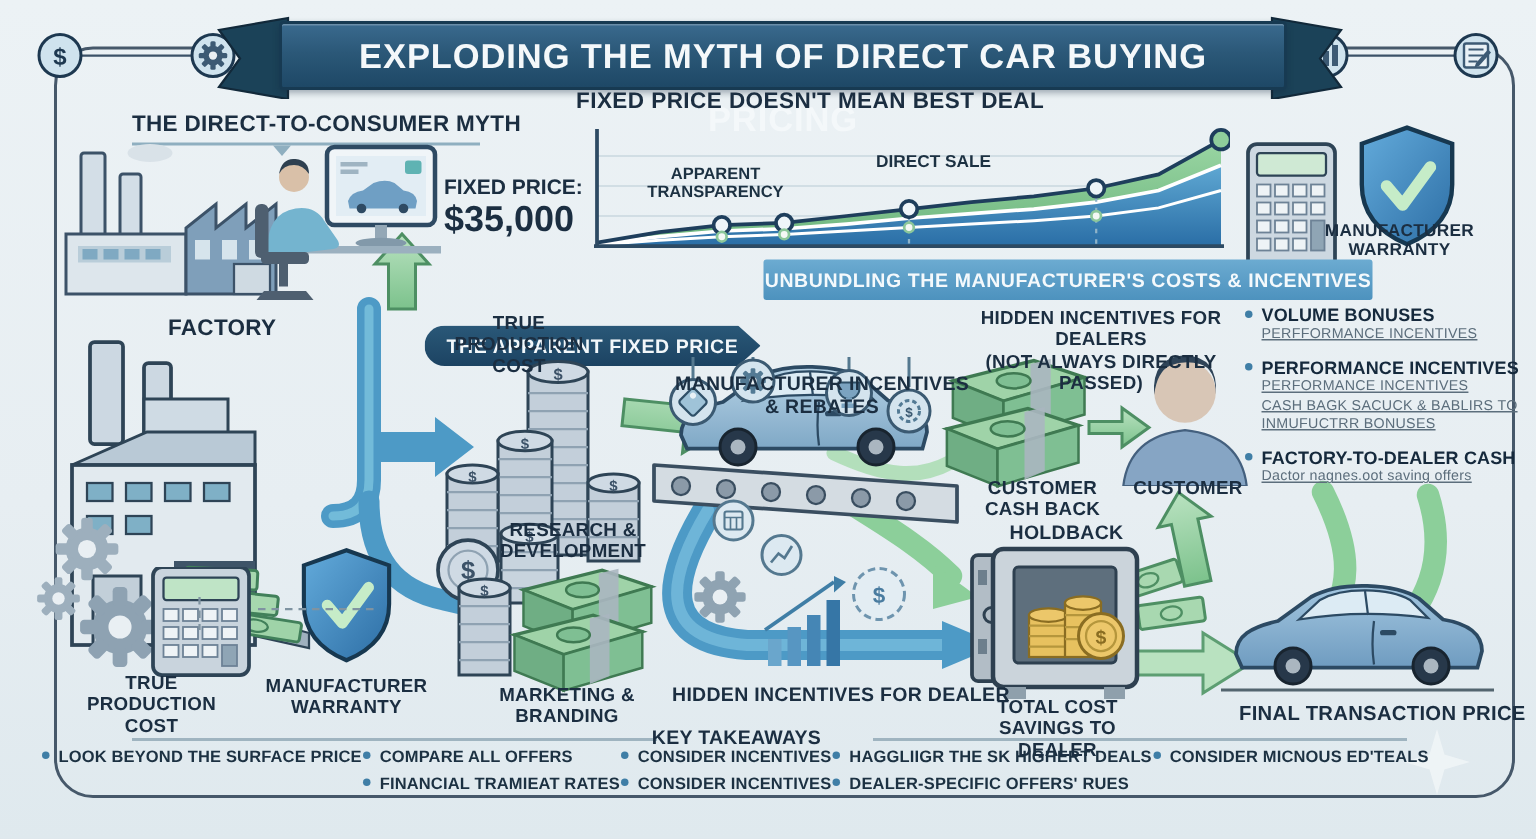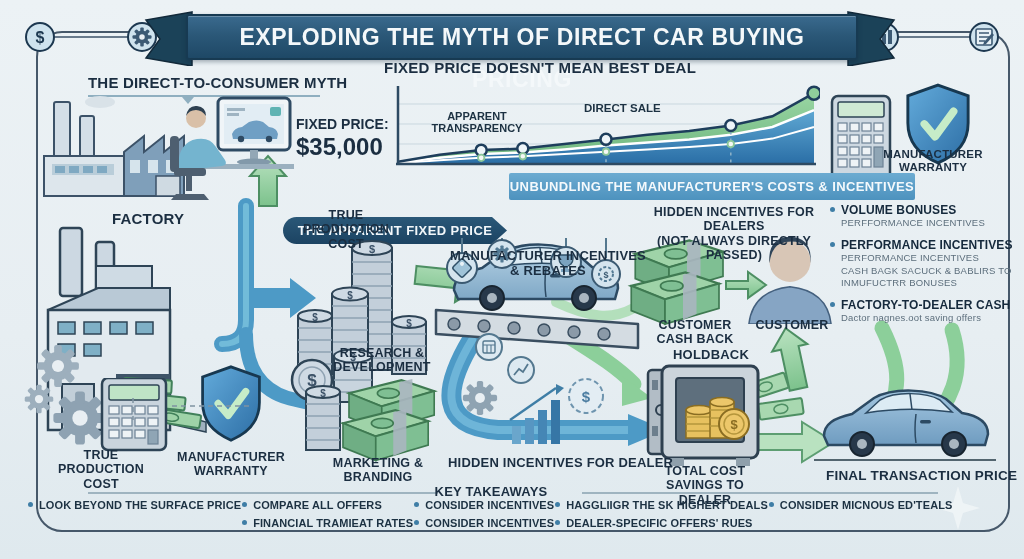--- a/index.html
+++ b/index.html
@@ -21,21 +21,21 @@
   .banner-r{position:absolute;left:509px;top:173px;width:406px;height:27px;line-height:27px;text-align:center;
     color:#f4f9fc;font-size:13px;font-weight:700;letter-spacing:.4px;
     background:linear-gradient(180deg,#6cabd1,#4d92be);border-radius:2px;}
   #tk-cols{position:absolute;left:28px;top:499px;width:975px;display:flex;gap:1px;}
   .tk-col{flex:none;}
   .tk-item{font-size:11px;font-weight:700;color:#1c3142;white-space:nowrap;margin-bottom:6px;letter-spacing:.1px;}
   .dot{display:inline-block;width:5px;height:5px;border-radius:50%;background:#3f7ea6;margin-right:6px;vertical-align:2px;}
   #incentive-list{position:absolute;left:830px;top:203px;width:186px;}
   .inc-item{margin-bottom:9px;}
   .inc-title{font-size:12px;font-weight:700;color:#15293c;white-space:nowrap;letter-spacing:.1px;}
-  .inc-sub{font-size:9.5px;color:#5c6e7c;line-height:1.3;margin-left:11px;letter-spacing:.2px;}
+  .inc-sub{font-size:9.5px;color:#5c6e7c;line-height:1.3;margin-left:11px;letter-spacing:.2px;text-decoration:underline;}
   .chart-note{position:absolute;font-weight:700;color:#1c3142;text-align:center;line-height:1.1;}
 </style>
 </head>
 <body>
 
 <div id="stage">
 
   <div id="frame"></div>
 
   <svg class="abs" style="left:0;top:0" width="1024" height="559" viewBox="0 0 1024 559">

